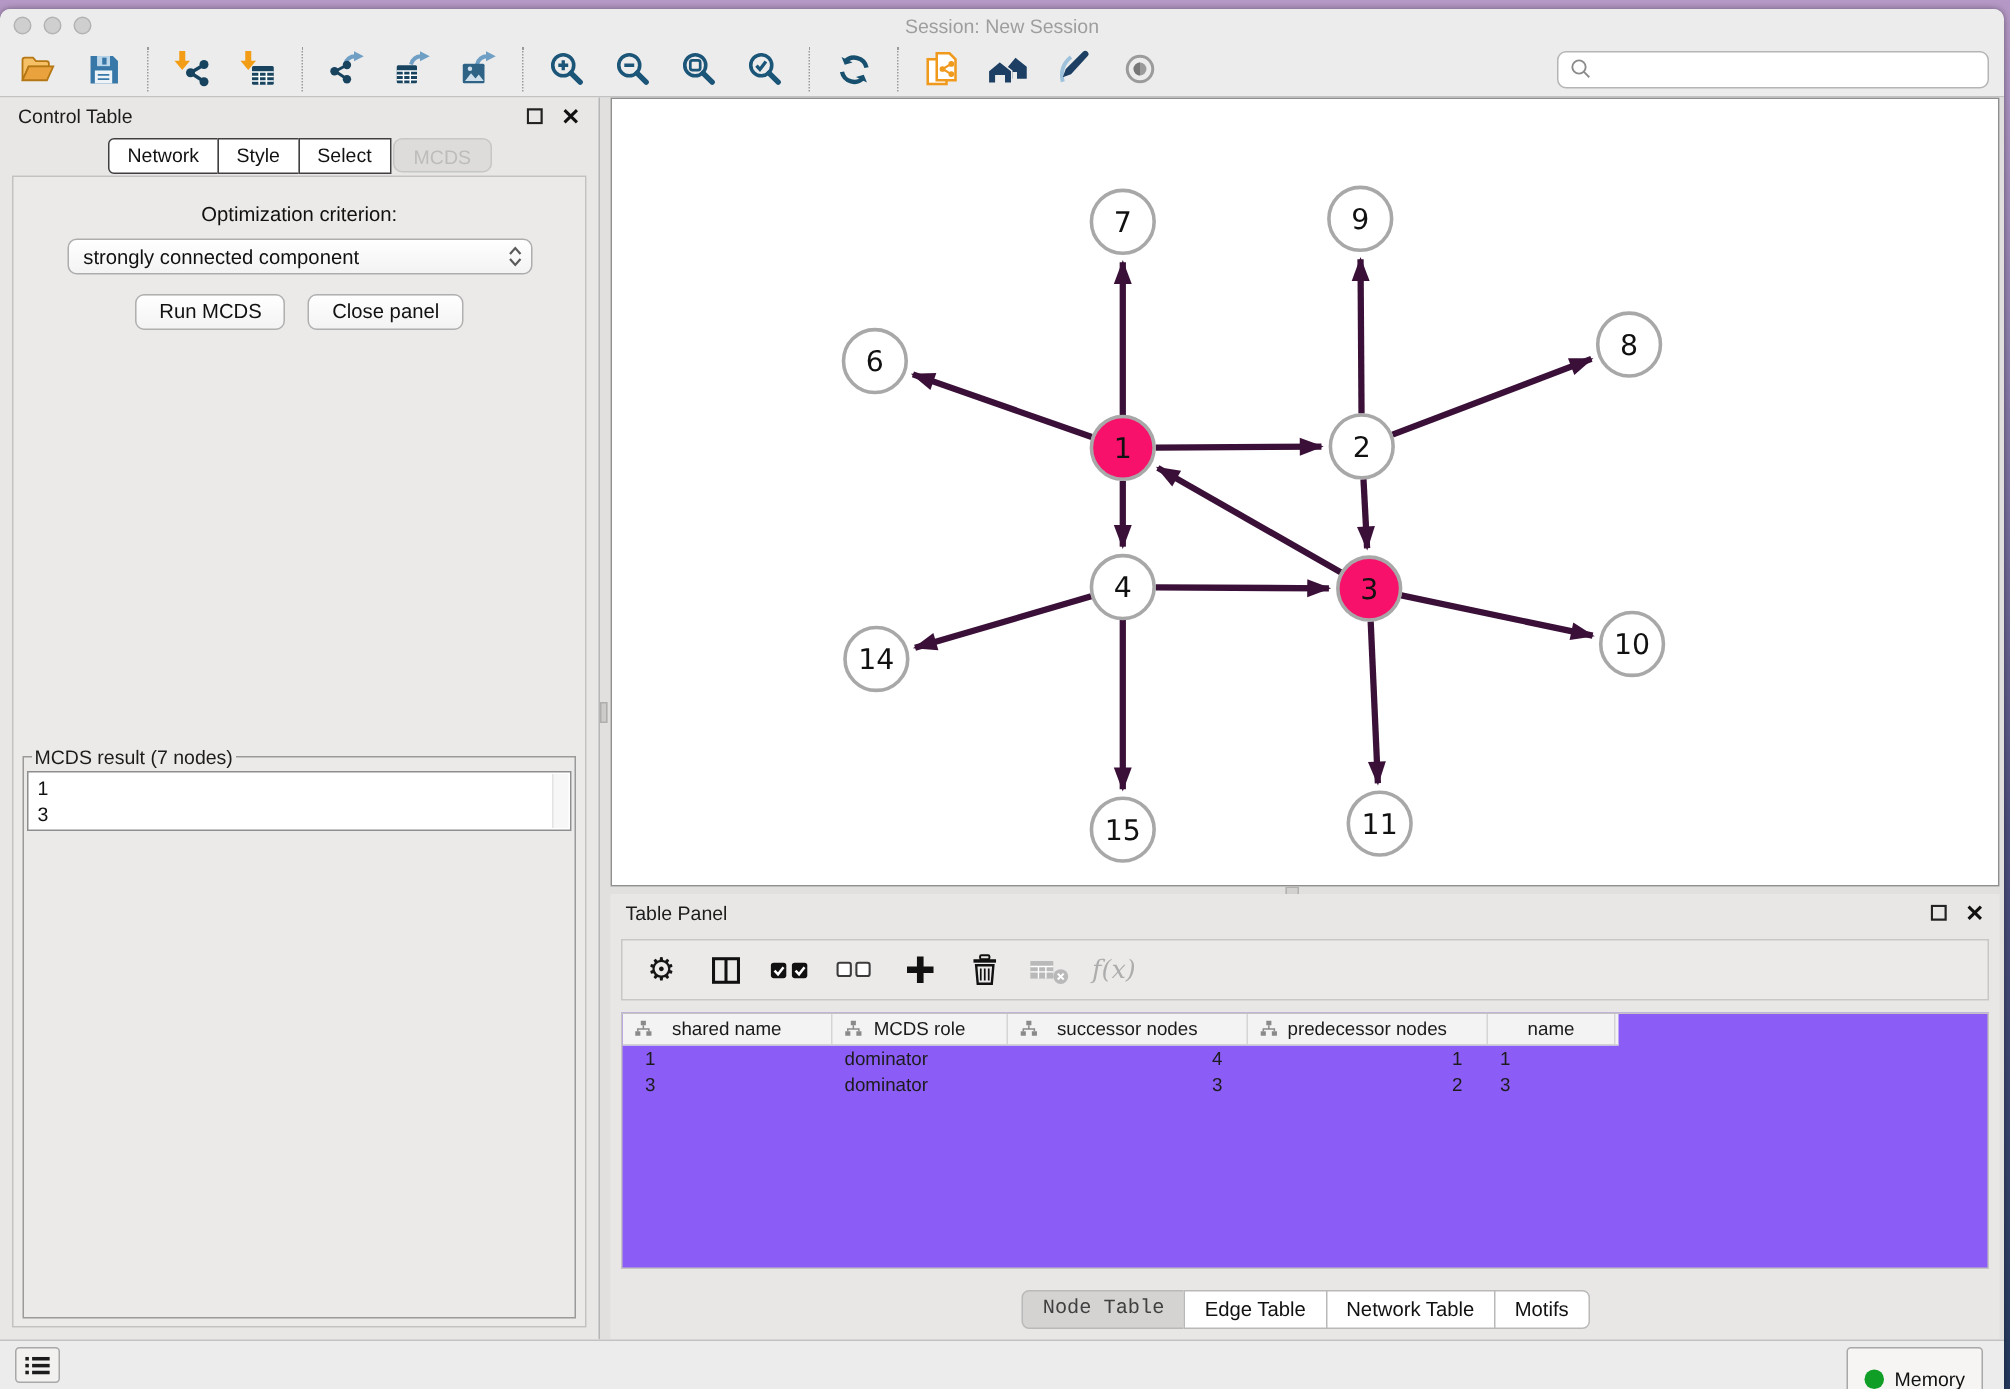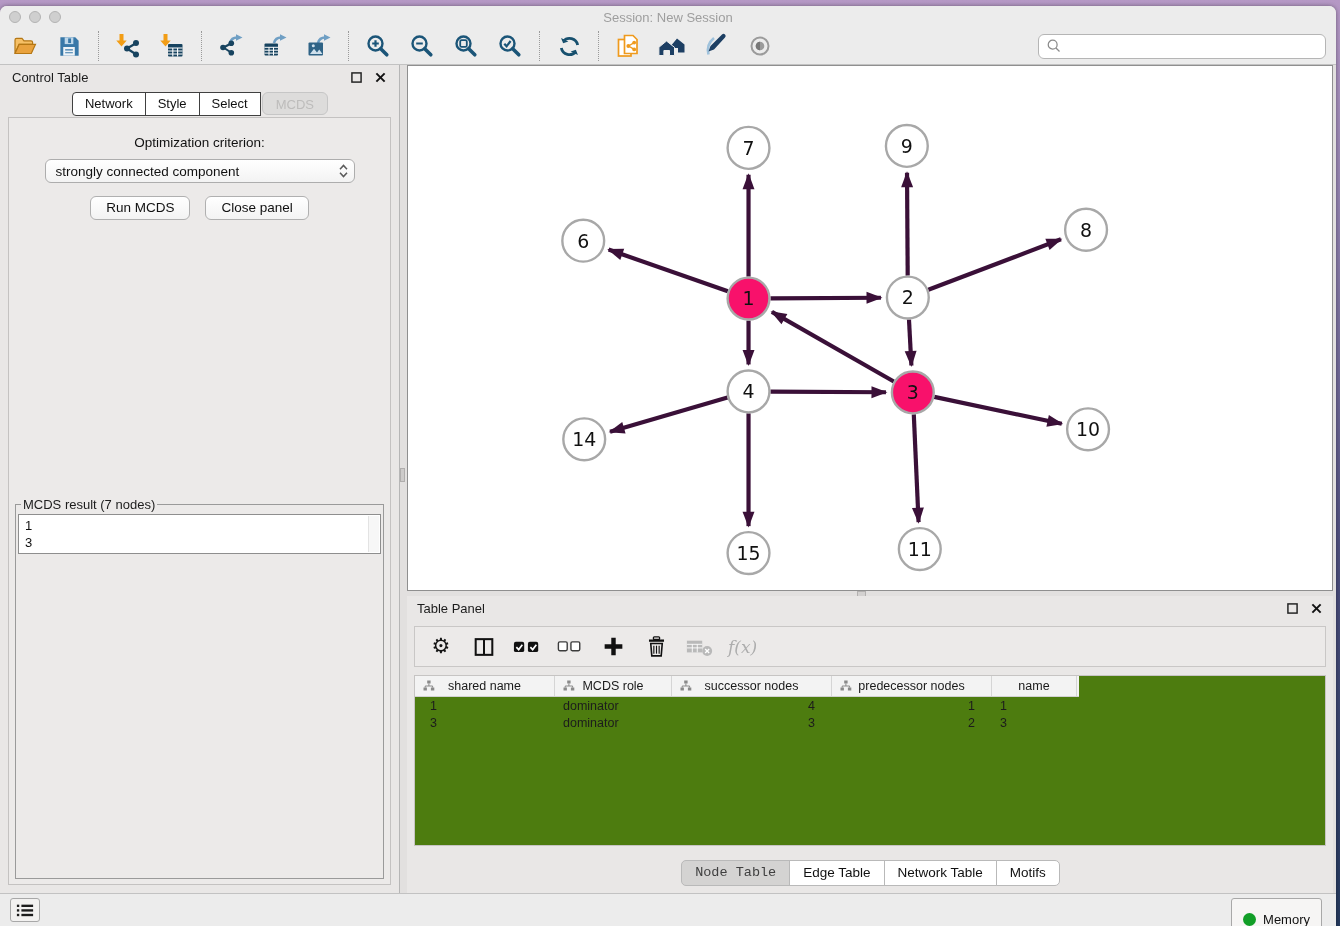--- a/index.html
+++ b/index.html
@@ -57,21 +57,21 @@
   .nw-canvas { position:absolute; top:24px; left:0; right:0; bottom:0; background:#fff; }
   .nw-canvas svg { width:100%; height:100%; display:block; }
 
   
   .table-panel { position:absolute; left:7px; right:3px; top:531px; bottom:0; background:#e9e7e6; }
   .tp-header { height:24px; display:flex; align-items:center; padding:0 10px; gap:10px; font-size:13px; color:#1c1c1c; }
   .tp-toolbar { margin:6px 7px 0; height:41px; background:#eceae9; border:1px solid #c9c7c6; display:flex; align-items:center; padding:0 12px; gap:15px; }
   .tpt-btn { min-width:28px; height:30px; display:flex; align-items:center; justify-content:center; }
   .gear-glyph { font-family:"DejaVu Sans",sans-serif; font-size:21px; color:#151515; line-height:1; }
   .fx-glyph { font-family:"DejaVu Serif",serif; font-style:italic; font-size:17px; color:#adadad; }
-  .tp-table { margin:8px 7px 0; height:171px; background:#4d7c0f; border:1px solid #c6c4c3; overflow:hidden;text-align:center; }
+  .tp-table { margin:8px 7px 0; height:171px; background:#8b5cf6; border:1px solid #c6c4c3; overflow:hidden;text-align:center; }
   .tp-thead { display:flex; height:21px; background:#f3f3f3; border-bottom:1px solid #d2d2d2; width:664px; }
   .th-cell { position:relative; height:100%; border-right:1px solid #d5d5d5; display:flex; align-items:center; justify-content:center; font-size:12.5px; color:#1a1a1a; }
   .th-cell svg { position:absolute; left:8px; top:4px; }
   .tp-row { display:flex; height:17px; font-size:12.5px; color:#1c1c1c; align-items:center; }
   .td { height:100%; display:flex; align-items:center; }
   .td.r { justify-content:flex-end; padding-right:17px; }
   .td.l1 { padding-left:15px; }
   .td.l2 { padding-left:8px; }
   .c0 { width:140px; } .c1 { width:117px; } .c2 { width:160px; } .c3 { width:160px; } .c4 { width:85px; }
   .tp-tabs { position:absolute; bottom:7px; left:0; right:0; display:flex; justify-content:center; }

